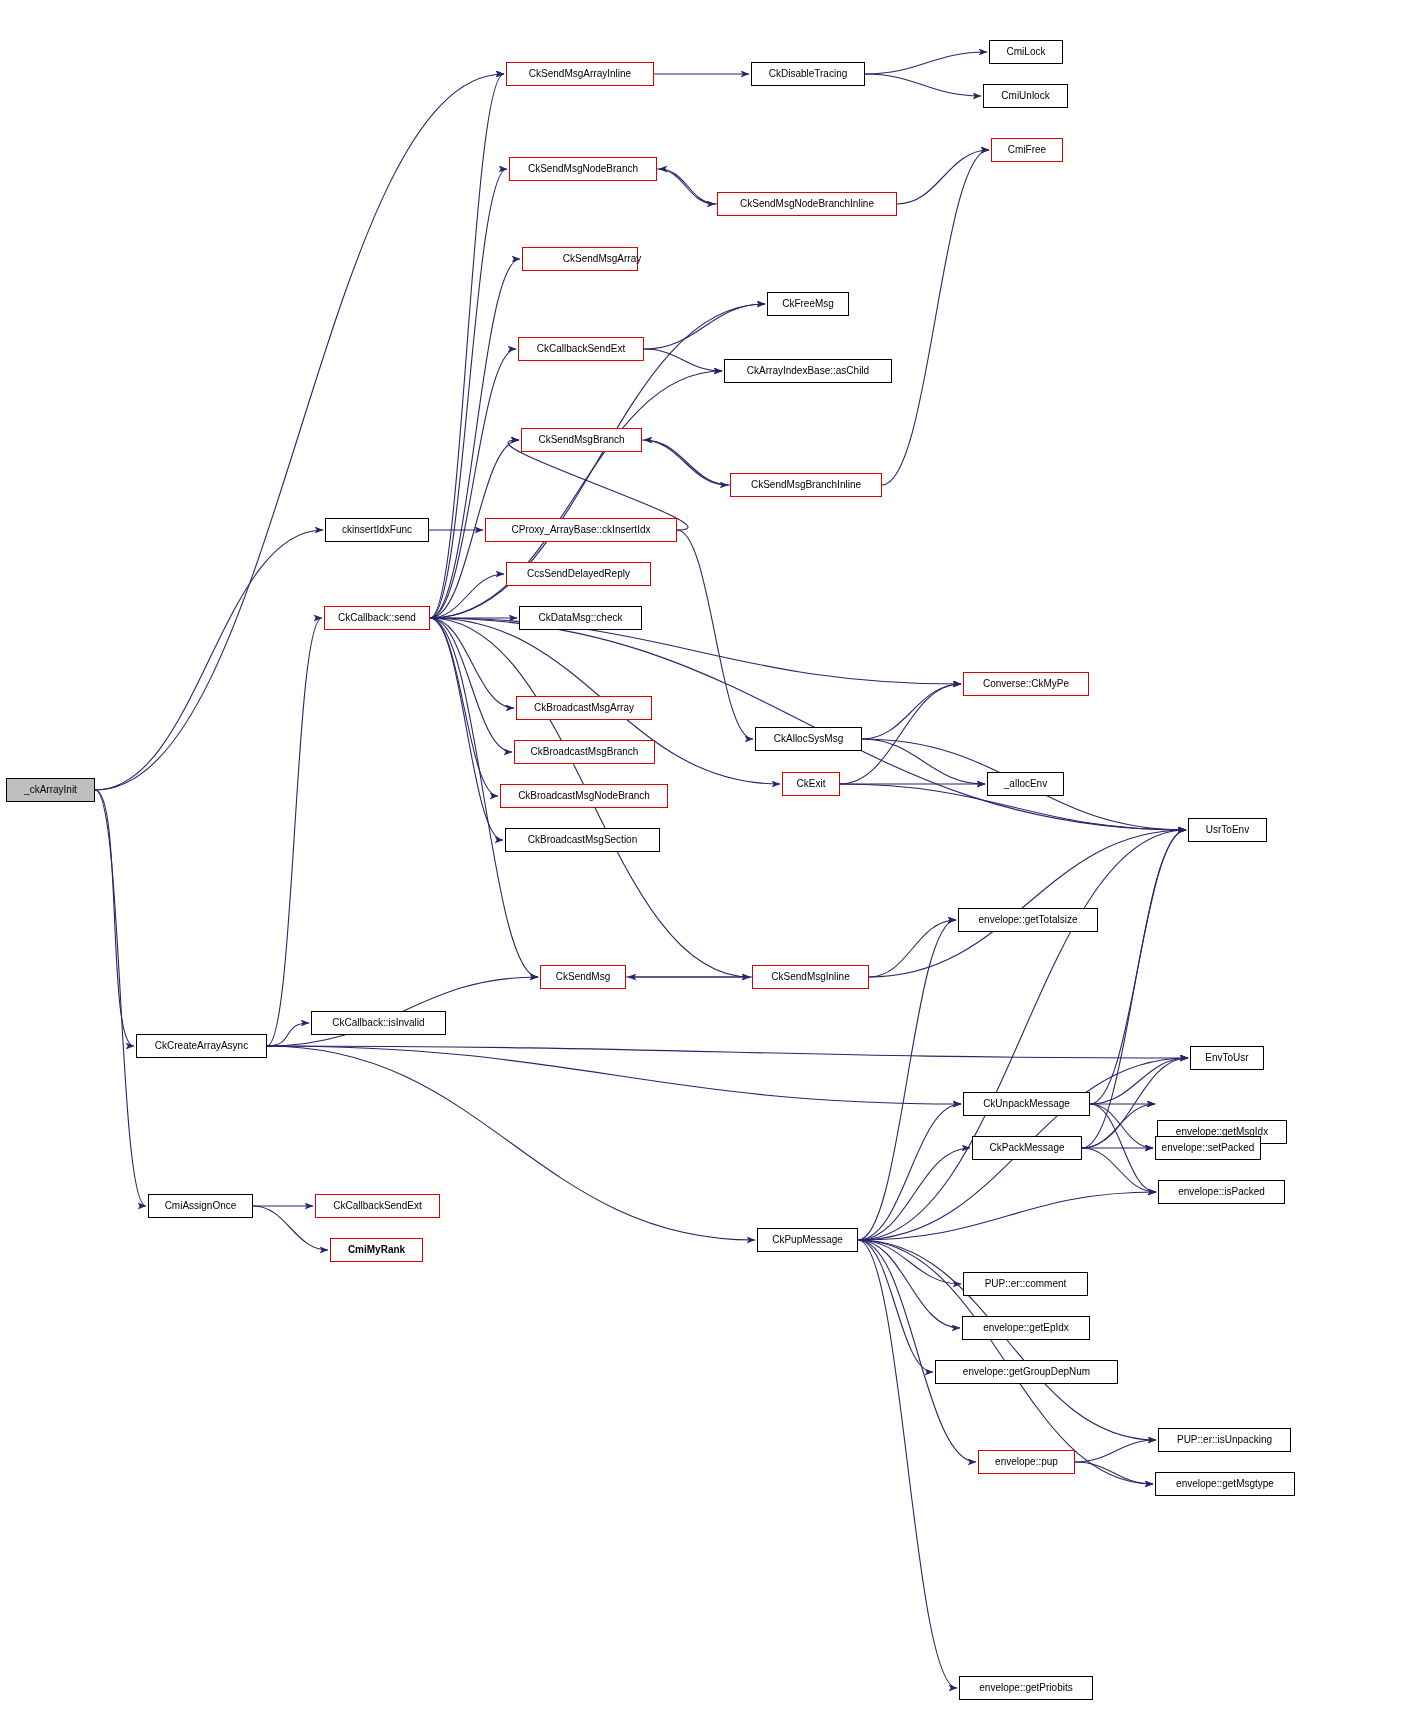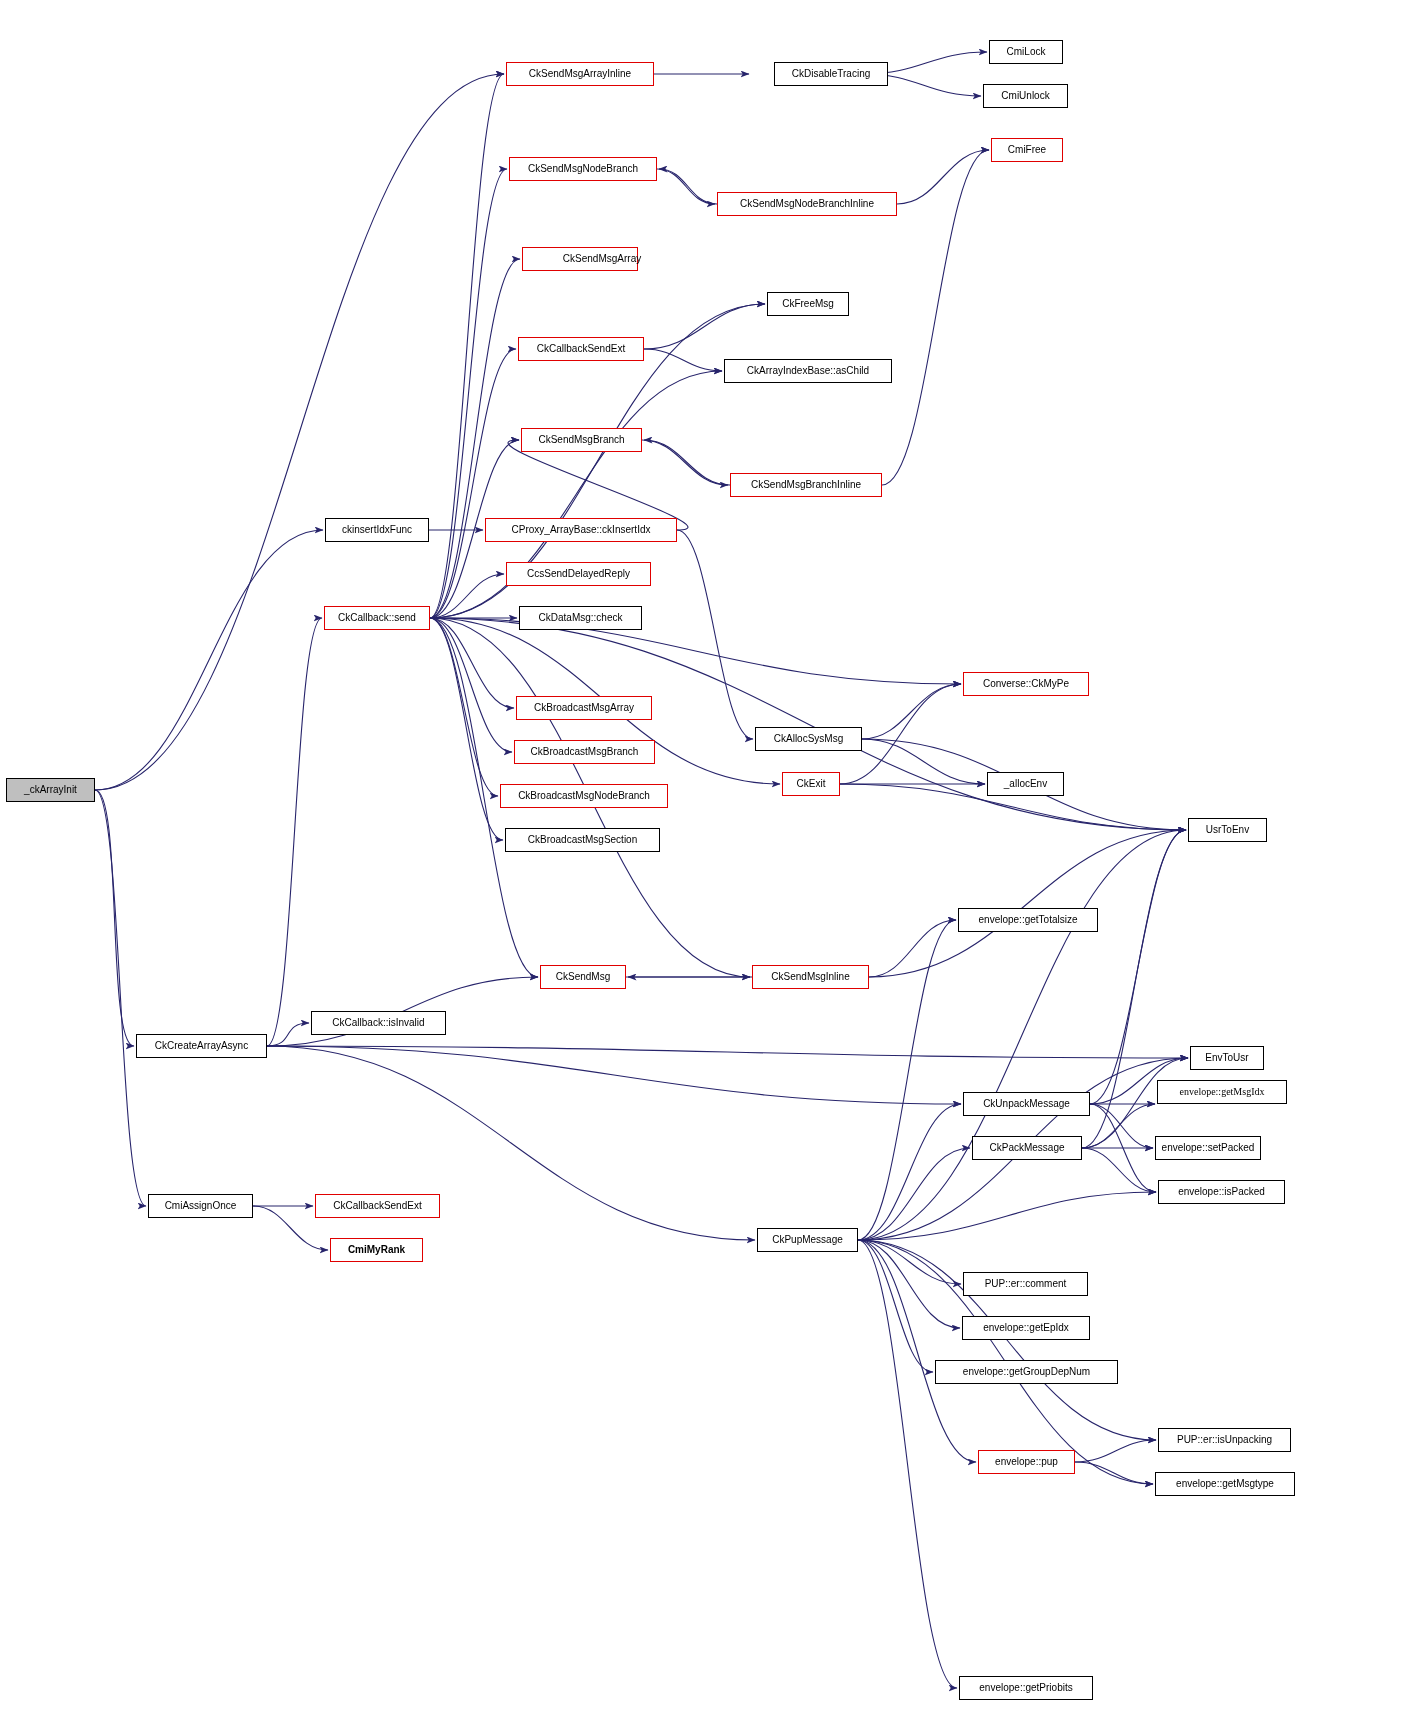--- a/index.html
+++ b/index.html
@@ -106,21 +106,21 @@
         <path d="M1075,1462 C1110.1,1462 1117.9,1484 1153,1484" fill="none" stroke="#27246b" stroke-width="1.1" marker-end="url(#ah)"></path>
       </g>
   </svg>
   <div id="nodes">
       <div class="node root" style="left: 6px; top: 778px; width: 89px; height: 24px;">
         <span>_ckArrayInit</span>
       </div>
       <div class="node red" style="left: 506px; top: 62px; width: 148px; height: 24px;">
         <span>CkSendMsgArrayInline</span>
       </div>
-      <div class="node" style="left: 751px; top: 62px; width: 114px; height: 24px; margin-left: 23px;">
+      <div class="node" style="left: 751px; top: 62px; width: 114px; height: 24px;">
         <span>CkDisableTracing</span>
       </div>
       <div class="node" style="left: 989px; top: 40px; width: 74px; height: 24px;">
         <span>CmiLock</span>
       </div>
       <div class="node" style="left: 983px; top: 84px; width: 85px; height: 24px;">
         <span>CmiUnlock</span>
       </div>
       <div class="node red" style="left: 991px; top: 138px; width: 72px; height: 24px;">
         <span>CmiFree</span>
@@ -205,21 +205,21 @@
       </div>
       <div class="node" style="left: 136px; top: 1034px; width: 131px; height: 24px;">
         <span>CkCreateArrayAsync</span>
       </div>
       <div class="node" style="left: 1190px; top: 1046px; width: 74px; height: 24px;">
         <span>EnvToUsr</span>
       </div>
       <div class="node" style="left: 963px; top: 1092px; width: 127px; height: 24px;">
         <span>CkUnpackMessage</span>
       </div>
-      <div class="node" style="left: 1157px; top: 1080px; width: 130px; height: 24px; font-family: Liberation Serif, serif;">
+      <div class="node" style="left: 1157px; top: 1120px; width: 130px; height: 24px;">
         <span>envelope::getMsgIdx</span>
       </div>
       <div class="node" style="left: 972px; top: 1136px; width: 110px; height: 24px;">
         <span>CkPackMessage</span>
       </div>
       <div class="node" style="left: 1155px; top: 1136px; width: 106px; height: 24px;">
         <span>envelope::setPacked</span>
       </div>
       <div class="node" style="left: 1158px; top: 1180px; width: 127px; height: 24px;">
         <span>envelope::isPacked</span>

